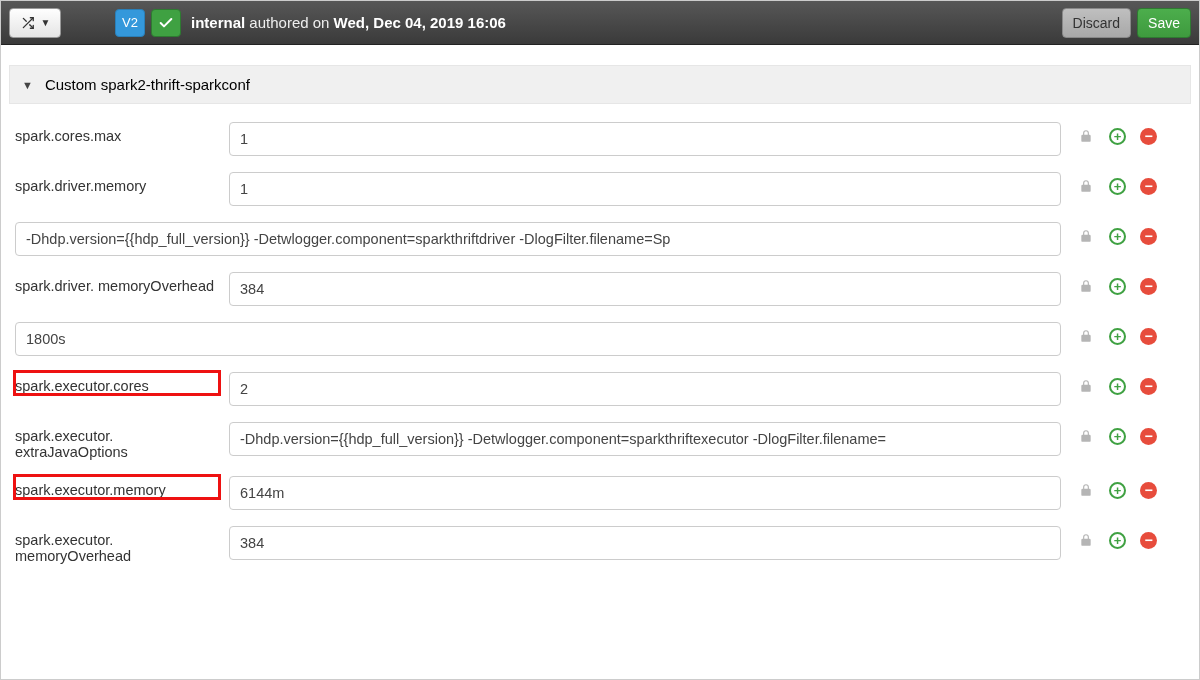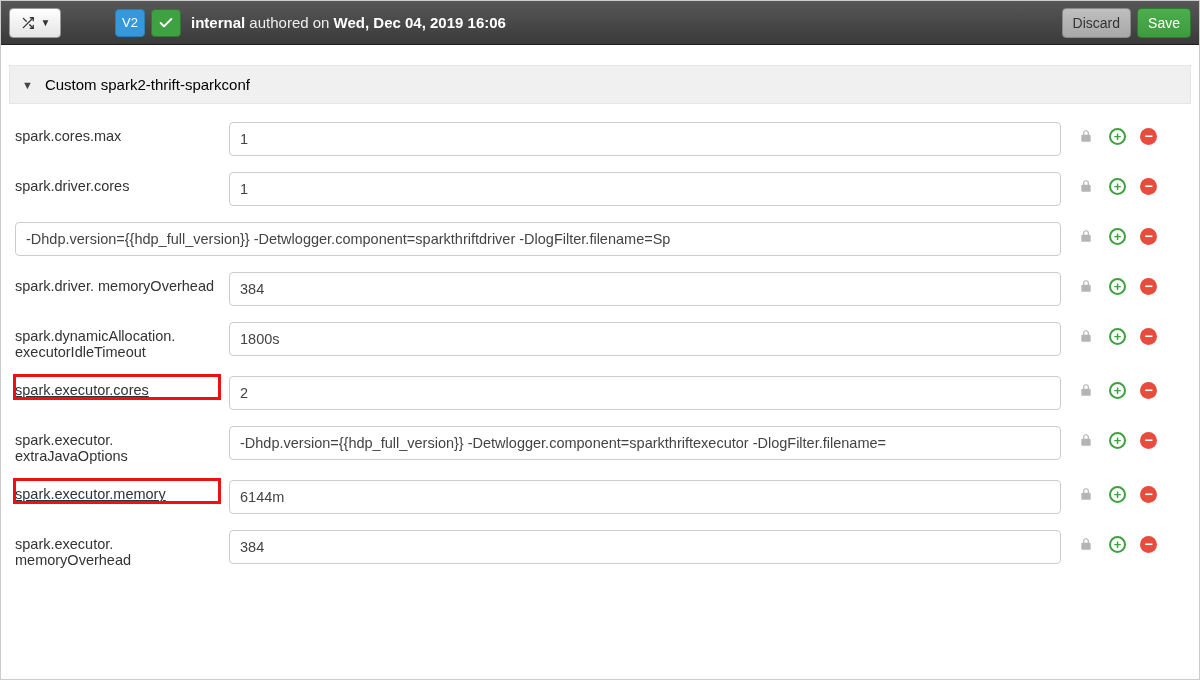--- a/index.html
+++ b/index.html
@@ -45,21 +45,21 @@
     border: 1px solid #e6e6e6;
     padding: 10px 12px;
     display:flex; align-items:center; gap:12px;
   }
   .section-header .caret { color:#444; font-size:11px; }
   .section-header .title { color:#000000; font-size:15px; }
 
   .config-rows { padding: 10px 12px 20px 8px; }
   .row { display:flex; align-items:flex-start; padding: 8px 6px; gap: 10px; }
   .label-col { width: 204px; padding-top:6px; font-size:14.5px; color:#333; word-break: break-word; }
-  .label-col.hl { outline: 3px solid #e11; outline-offset: -1px; background: rgba(255,0,0,0); text-decoration: underline; }
+  .label-col.hl { outline: 3px solid #e11; outline-offset: -1px; background: rgba(255,0,0,0); }
   .input-col { flex:1; }
   .input-col input {
     width:100%; height:34px; border:1px solid #ccc; border-radius:4px;
     padding: 4px 10px; font-size:14.5px; color:#444;
   }
   .icons-col { display:flex; align-items:center; gap:14px; padding-left:6px; padding-top:5px; width:110px; justify-content:flex-start;}
   .icon { width:18px; height:18px; display:inline-flex; align-items:center; justify-content:center; }
   .lock-icon { color:#b5b5b5; }
   .plus-icon { color:#3fa142; border:2px solid #3fa142; border-radius:50%; width:17px;height:17px; font-size:13px; font-weight:bold; line-height:1; }
   .minus-icon { background:#e74c3c; color:#fff; border-radius:50%; width:17px;height:17px; font-size:14px; font-weight:bold; line-height:1; }
@@ -115,21 +115,21 @@
             <span class="icon lock-icon">
               <svg width="14" height="14" viewBox="0 0 24 24" fill="#b5b5b5">
                 <path d="M18 10h-1V7a5 5 0 0 0-10 0v3H6a2 2 0 0 0-2 2v8a2 2 0 0 0 2 2h12a2 2 0 0 0 2-2v-8a2 2 0 0 0-2-2zM9 7a3 3 0 0 1 6 0v3H9z"></path>
               </svg>
             </span>
             <span class="icon plus-icon">+</span>
             <span class="icon minus-icon">−</span>
           </div>
         </div>
         <div class="row">
-          <div class="label-col">spark.driver.cores</div>
+          <div class="label-col">spark.driver.memory</div>
           <div class="input-col"><input type="text" value="1" style=""></div>
           <div class="icons-col">
             <span class="icon lock-icon">
               <svg width="14" height="14" viewBox="0 0 24 24" fill="#b5b5b5">
                 <path d="M18 10h-1V7a5 5 0 0 0-10 0v3H6a2 2 0 0 0-2 2v8a2 2 0 0 0 2 2h12a2 2 0 0 0 2-2v-8a2 2 0 0 0-2-2zM9 7a3 3 0 0 1 6 0v3H9z"></path>
               </svg>
             </span>
             <span class="icon plus-icon">+</span>
             <span class="icon minus-icon">−</span>
           </div>
@@ -153,21 +153,20 @@
             <span class="icon lock-icon">
               <svg width="14" height="14" viewBox="0 0 24 24" fill="#b5b5b5">
                 <path d="M18 10h-1V7a5 5 0 0 0-10 0v3H6a2 2 0 0 0-2 2v8a2 2 0 0 0 2 2h12a2 2 0 0 0 2-2v-8a2 2 0 0 0-2-2zM9 7a3 3 0 0 1 6 0v3H9z"></path>
               </svg>
             </span>
             <span class="icon plus-icon">+</span>
             <span class="icon minus-icon">−</span>
           </div>
         </div>
         <div class="row">
-          <div class="label-col">spark.dynamicAllocation. executorIdleTimeout</div>
           <div class="input-col"><input type="text" value="1800s" style=""></div>
           <div class="icons-col">
             <span class="icon lock-icon">
               <svg width="14" height="14" viewBox="0 0 24 24" fill="#b5b5b5">
                 <path d="M18 10h-1V7a5 5 0 0 0-10 0v3H6a2 2 0 0 0-2 2v8a2 2 0 0 0 2 2h12a2 2 0 0 0 2-2v-8a2 2 0 0 0-2-2zM9 7a3 3 0 0 1 6 0v3H9z"></path>
               </svg>
             </span>
             <span class="icon plus-icon">+</span>
             <span class="icon minus-icon">−</span>
           </div>

